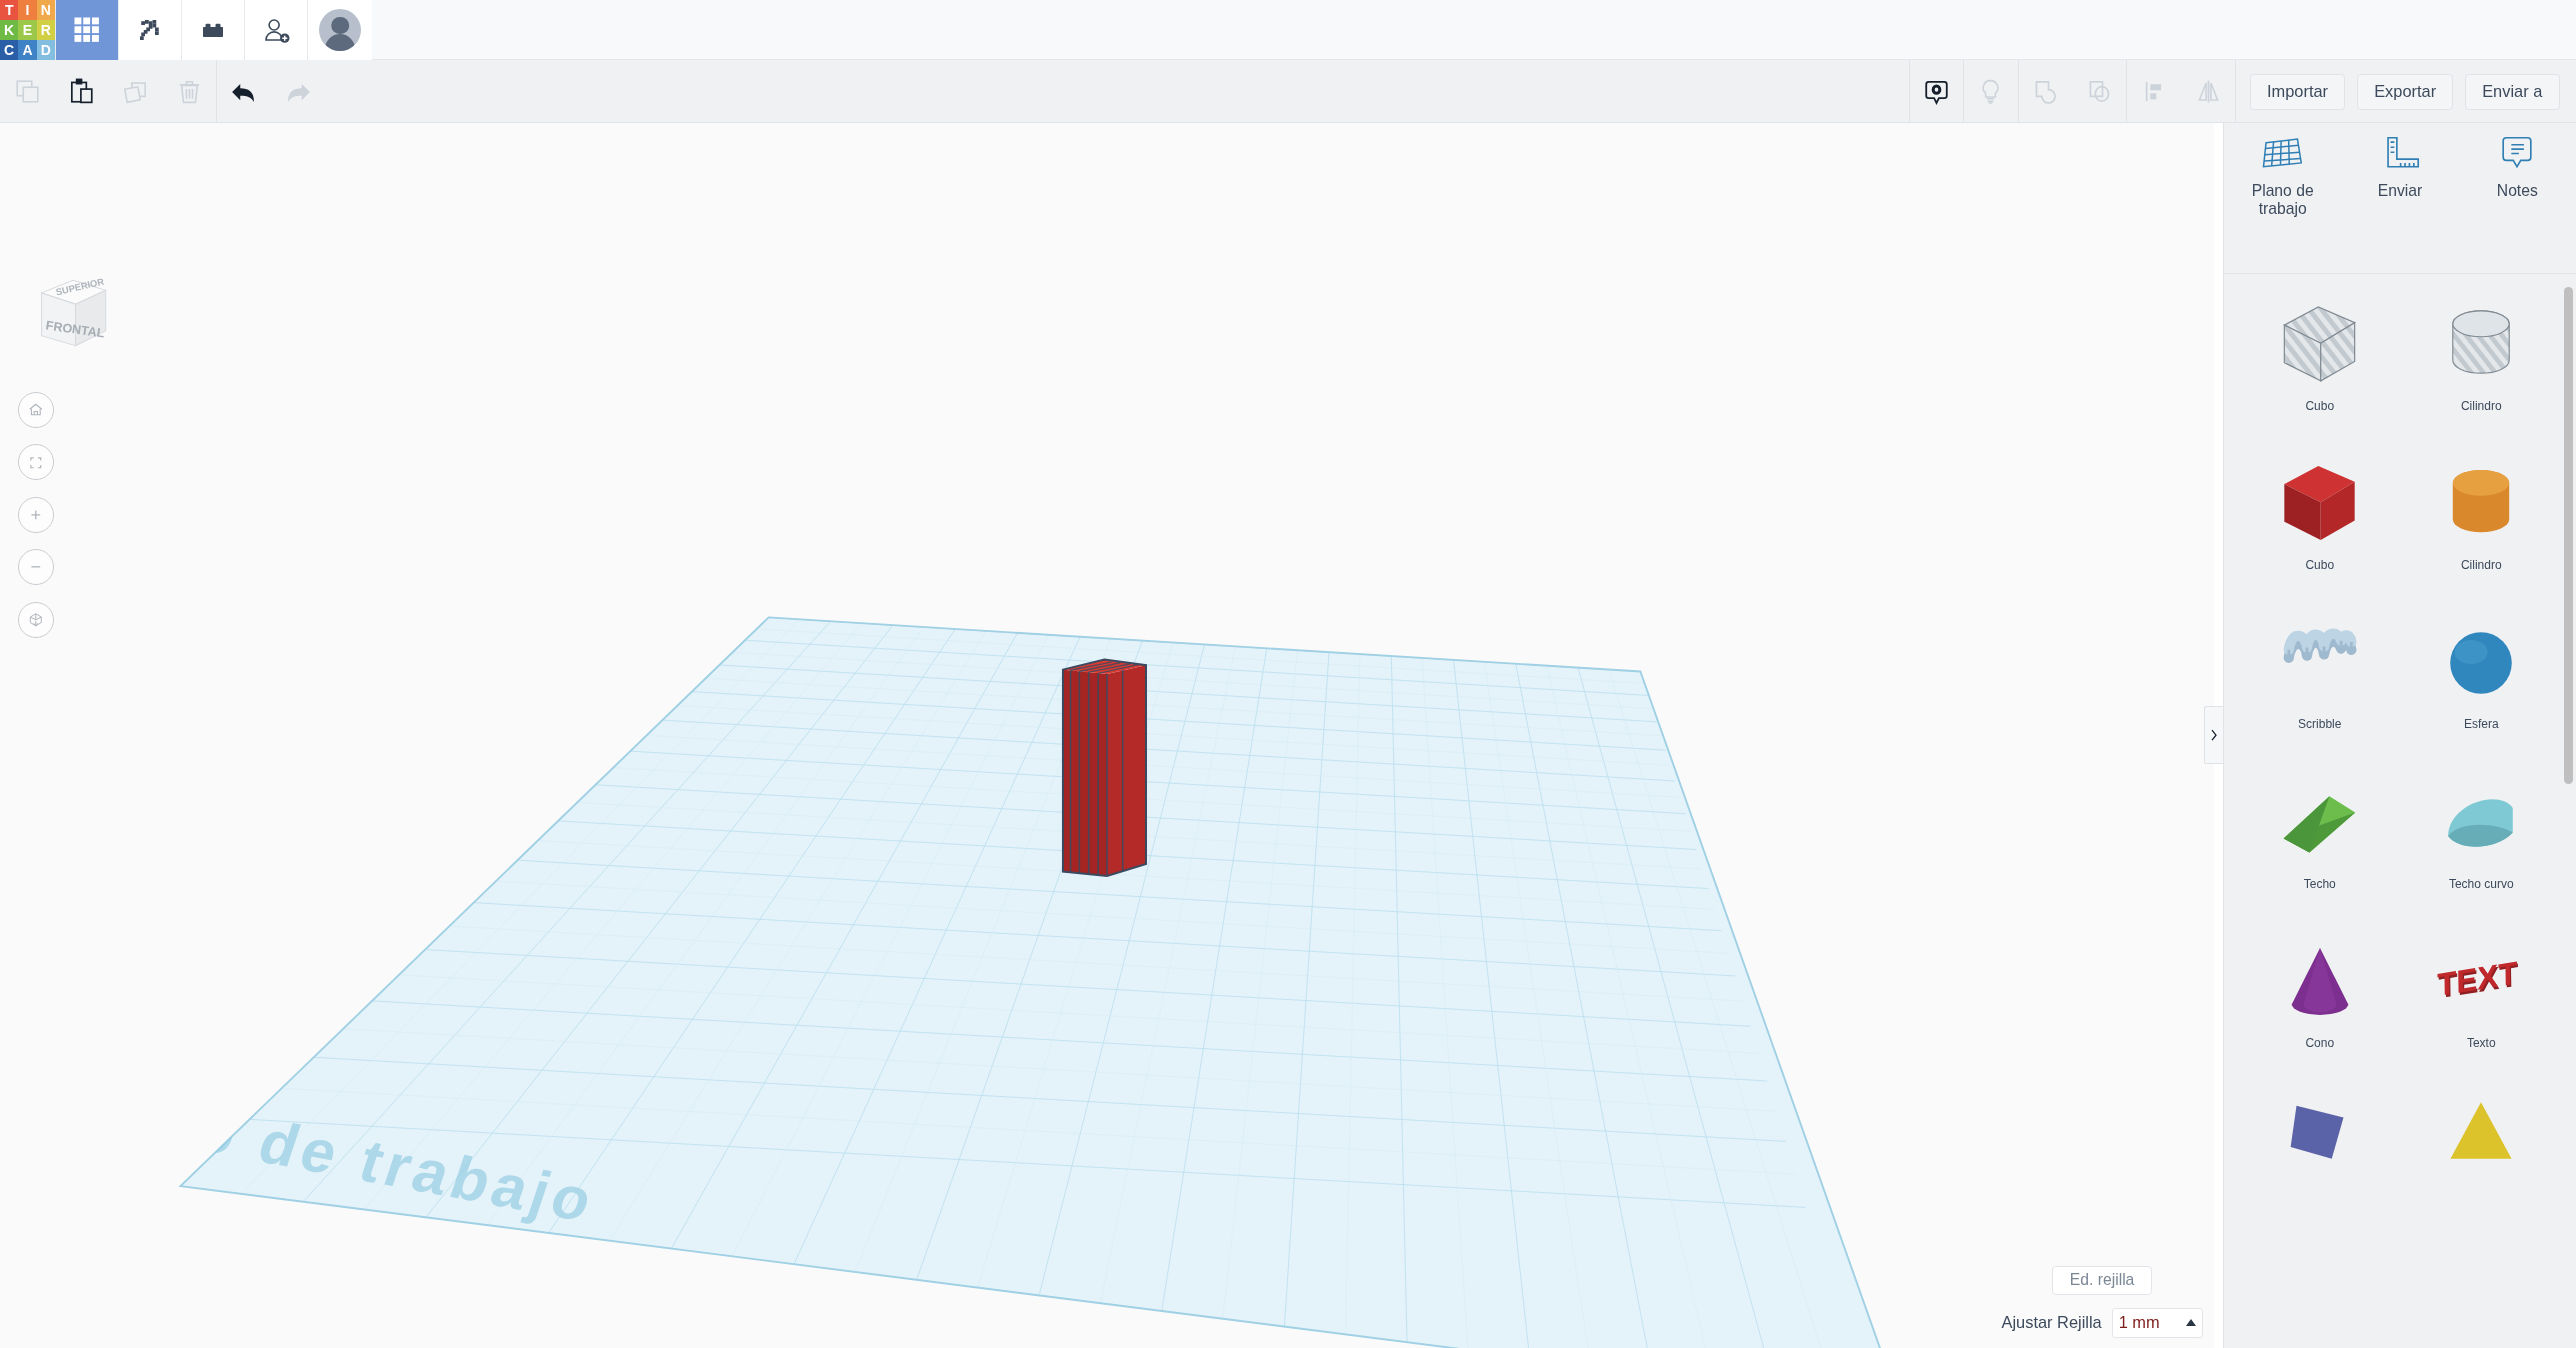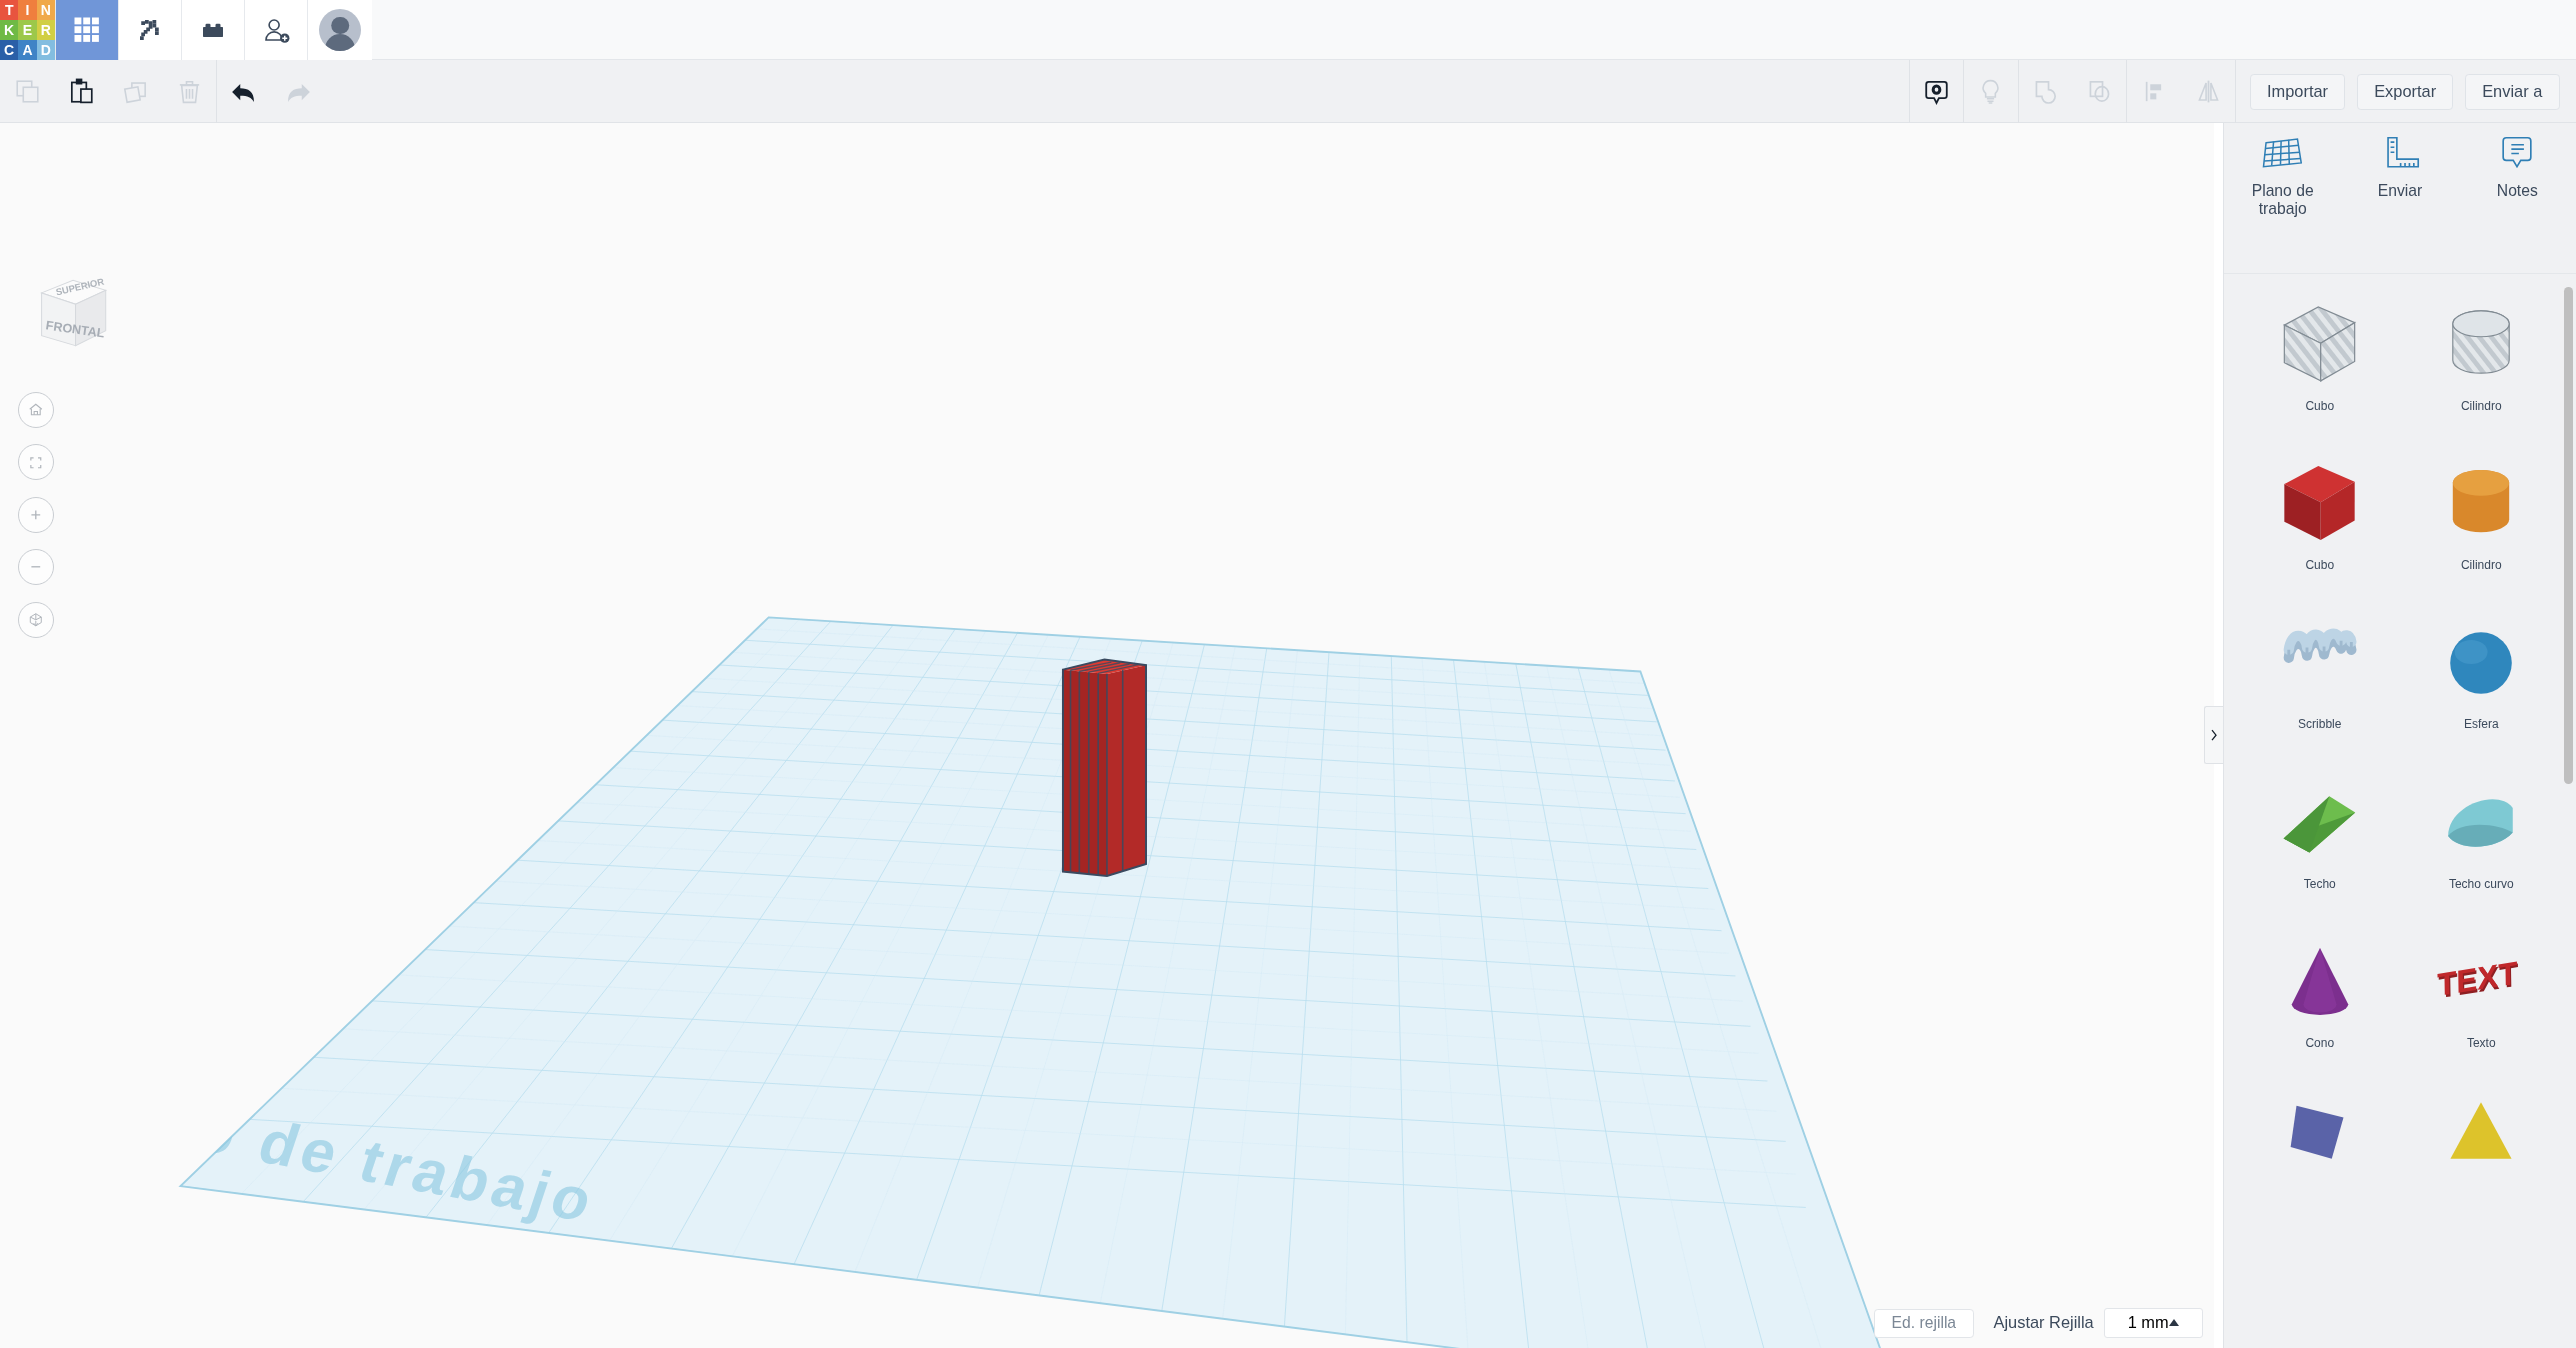--- a/index.html
+++ b/index.html
@@ -91,33 +91,33 @@
   .nav-btn {
     width: 36px; height: 36px; border-radius: 50%; border: 1.3px solid #c9cdd2;
     background: rgba(255,255,255,0.6);
     display: flex; align-items: center; justify-content: center;
     margin-bottom: 16.4px;
   }
 
   
   #grid-controls {
     position:absolute; right: 11.3px; bottom: 11.3px;
-    display:flex; flex-direction:row; align-items:flex-end; gap: 20px;
+    display:flex; flex-direction:column; align-items:center; gap: 13px;
   }
   #ed-rejilla {
     height: 29px; padding: 0 16.4px; display:flex; align-items:center; justify-content:center;
     border:0.6px solid #e2e5e9; border-radius:3.8px; background:#ffffff;
     color:#7b8795; font-size:15.7px;
   }
   #ajustar-row { display:flex; align-items:center; gap: 10px; }
   #ajustar-label { font-size: 16.4px; color:#3c4a5c; }
   #ajustar-select {
-    width: 99px; height: 30px; border:0.6px solid #e2e5e9; border-radius:3.1px;
+    width: 91px; height: 30px; border:0.6px solid #e2e5e9; border-radius:3.1px;
     background:#ffffff; display:flex; align-items:center; justify-content:space-between;
-    padding: 0 23px; color:#000000; font-size:16.4px;
+    padding: 0 6px; color:#7f1d1d; font-size:16.4px;
   }
   .caret-up { width:0;height:0;border-left:5.7px solid transparent;border-right:5.7px solid transparent;border-bottom:7px solid #2b3644; }
 
   
   #collapse-handle {
     position:absolute; left: 2204px; top: 706px; width: 19px; height: 58px;
     background:#f6f7f8; border:0.6px solid #dfe2e6; border-right:none;
     border-radius: 2.5px 0 0 2.5px;
     display:flex; align-items:center; justify-content:center; z-index: 30;
   }

